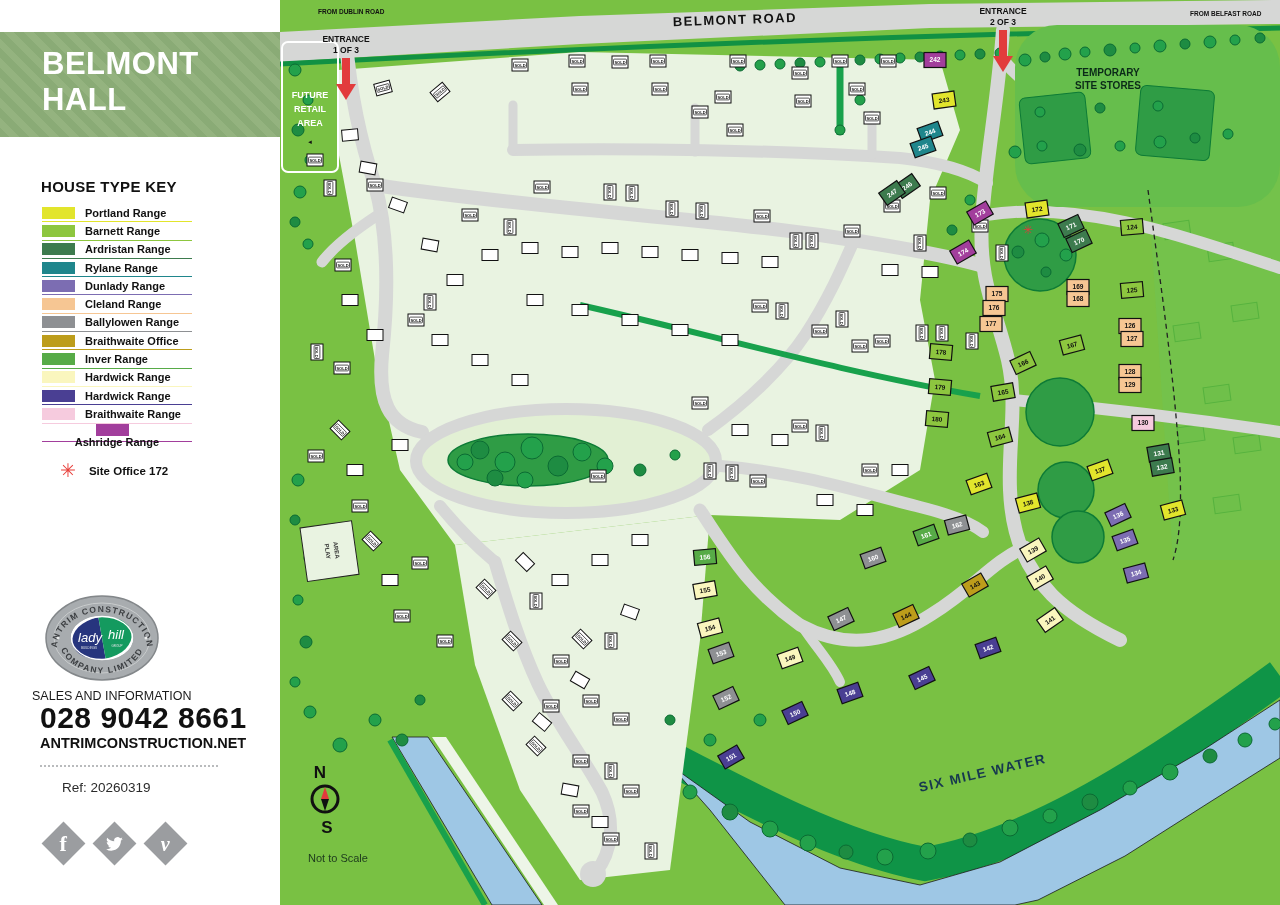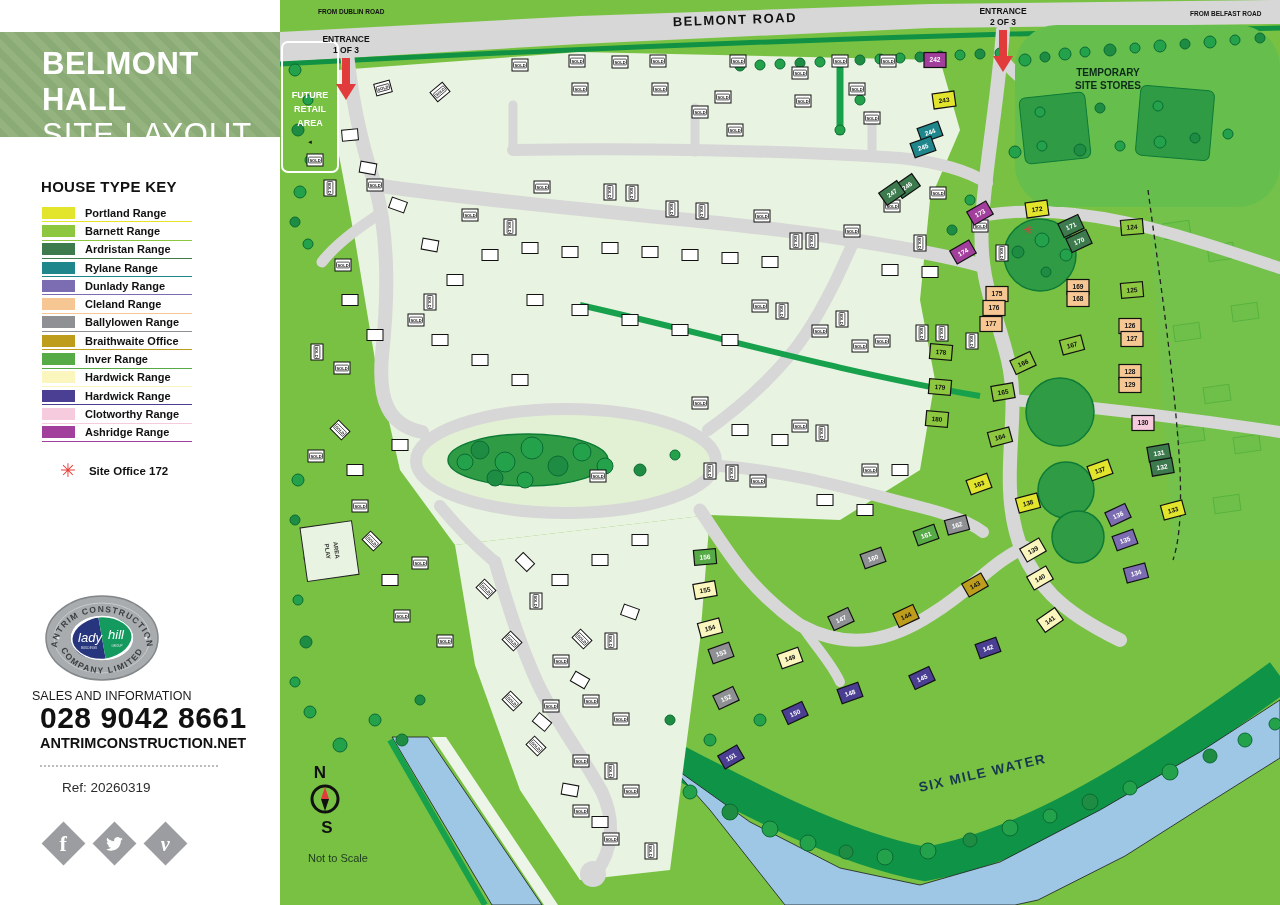--- a/index.html
+++ b/index.html
@@ -37,21 +37,20 @@
   svg text{font-family:"Liberation Sans",sans-serif;}
 </style>
 </head>
 <body>
 
 <div class="page">
 
   <aside class="sidebar">
     <div class="band">
       <div class="t1">BELMONT HALL</div>
-      <div class="t2">SITE LAYOUT</div>
     </div>
 
     <div class="key-title">HOUSE TYPE KEY</div>
     <div class="key-rows" id="key-rows">
         <div class="key-row" style="border-bottom-color: rgb(226, 229, 44);">
           <span class="swatch" style="background: rgb(226, 229, 44);"></span>
           <span class="key-label">Portland Range</span>
         </div>
         <div class="key-row" style="border-bottom-color: rgb(141, 198, 63);">
           <span class="swatch" style="background: rgb(141, 198, 63);"></span>
@@ -88,23 +87,23 @@
         <div class="key-row" style="border-bottom-color: rgb(250, 246, 190);">
           <span class="swatch" style="background: rgb(250, 246, 190);"></span>
           <span class="key-label">Hardwick Range</span>
         </div>
         <div class="key-row" style="border-bottom-color: rgb(74, 63, 147);">
           <span class="swatch" style="background: rgb(74, 63, 147);"></span>
           <span class="key-label">Hardwick Range</span>
         </div>
         <div class="key-row" style="border-bottom-color: rgb(246, 203, 222);">
           <span class="swatch" style="background: rgb(246, 203, 222);"></span>
-          <span class="key-label">Clotworthy Range</span>
-        </div>
-        <div class="key-row" style="border-bottom-color: rgb(162, 62, 156);">
+          <span class="key-label">Braithwaite Range</span>
+        </div>
+        <div class="key-row" style="border-bottom-color: rgb(162, 62, 156); flex-direction: column;">
           <span class="swatch" style="background: rgb(162, 62, 156);"></span>
           <span class="key-label">Ashridge Range</span>
         </div>
       </div>
 
     <div class="site-office">
       <span class="asterisk">✳</span>
       <span class="so-label">Site Office 172</span>
     </div>
 

